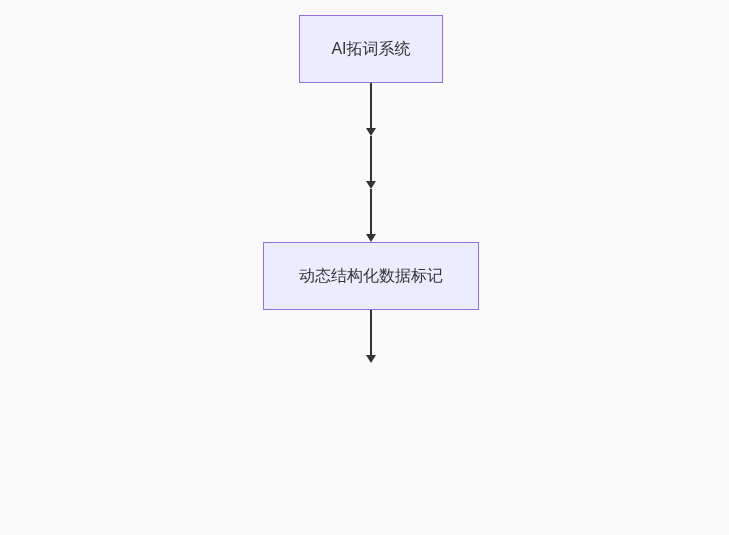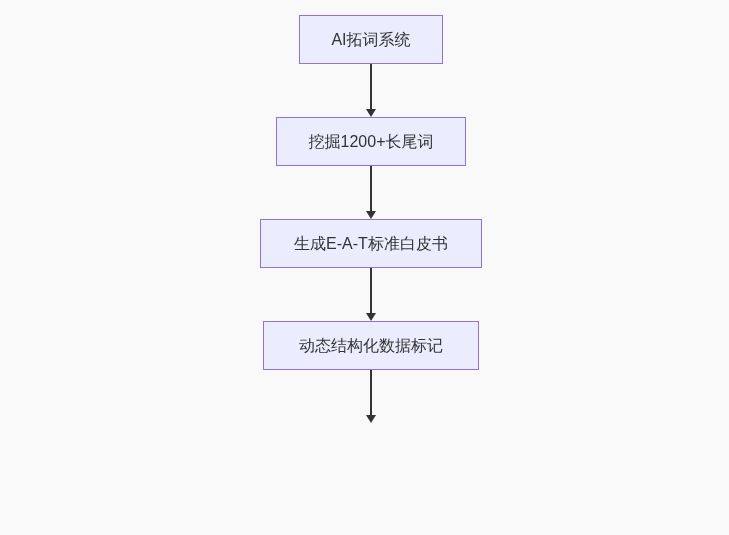--- a/index.html
+++ b/index.html
@@ -18,21 +18,21 @@
     position: absolute;
     top: 15px;
     left: 371px;
     transform: translateX(-50%);
     display: flex;
     flex-direction: column;
     align-items: center;
   }
   .node {
     box-sizing: border-box;
-    height: 49px;
+    height: 68px;
     background: var(--node-fill, #ececff);
     border: 1px solid var(--node-border, #9370db);
     color: var(--text-color, #333333);
     font-size: 16px;
     line-height: 1;
     display: flex;
     align-items: center;
     justify-content: center;
     white-space: nowrap;
   }
@@ -68,32 +68,26 @@
 
     <div class="node n1">
       <span>AI拓词系统</span>
     </div>
 
     <div class="arrow">
       <div class="line"></div>
       <div class="head"></div>
     </div>
 
-    <div class="node n2">
-      <span>挖掘1200+长尾词</span>
-    </div>
 
     <div class="arrow">
       <div class="line"></div>
       <div class="head"></div>
     </div>
 
-    <div class="node n3">
-      <span>生成E-A-T标准白皮书</span>
-    </div>
 
     <div class="arrow">
       <div class="line"></div>
       <div class="head"></div>
     </div>
 
     <div class="node n4">
       <span>动态结构化数据标记</span>
     </div>
 

